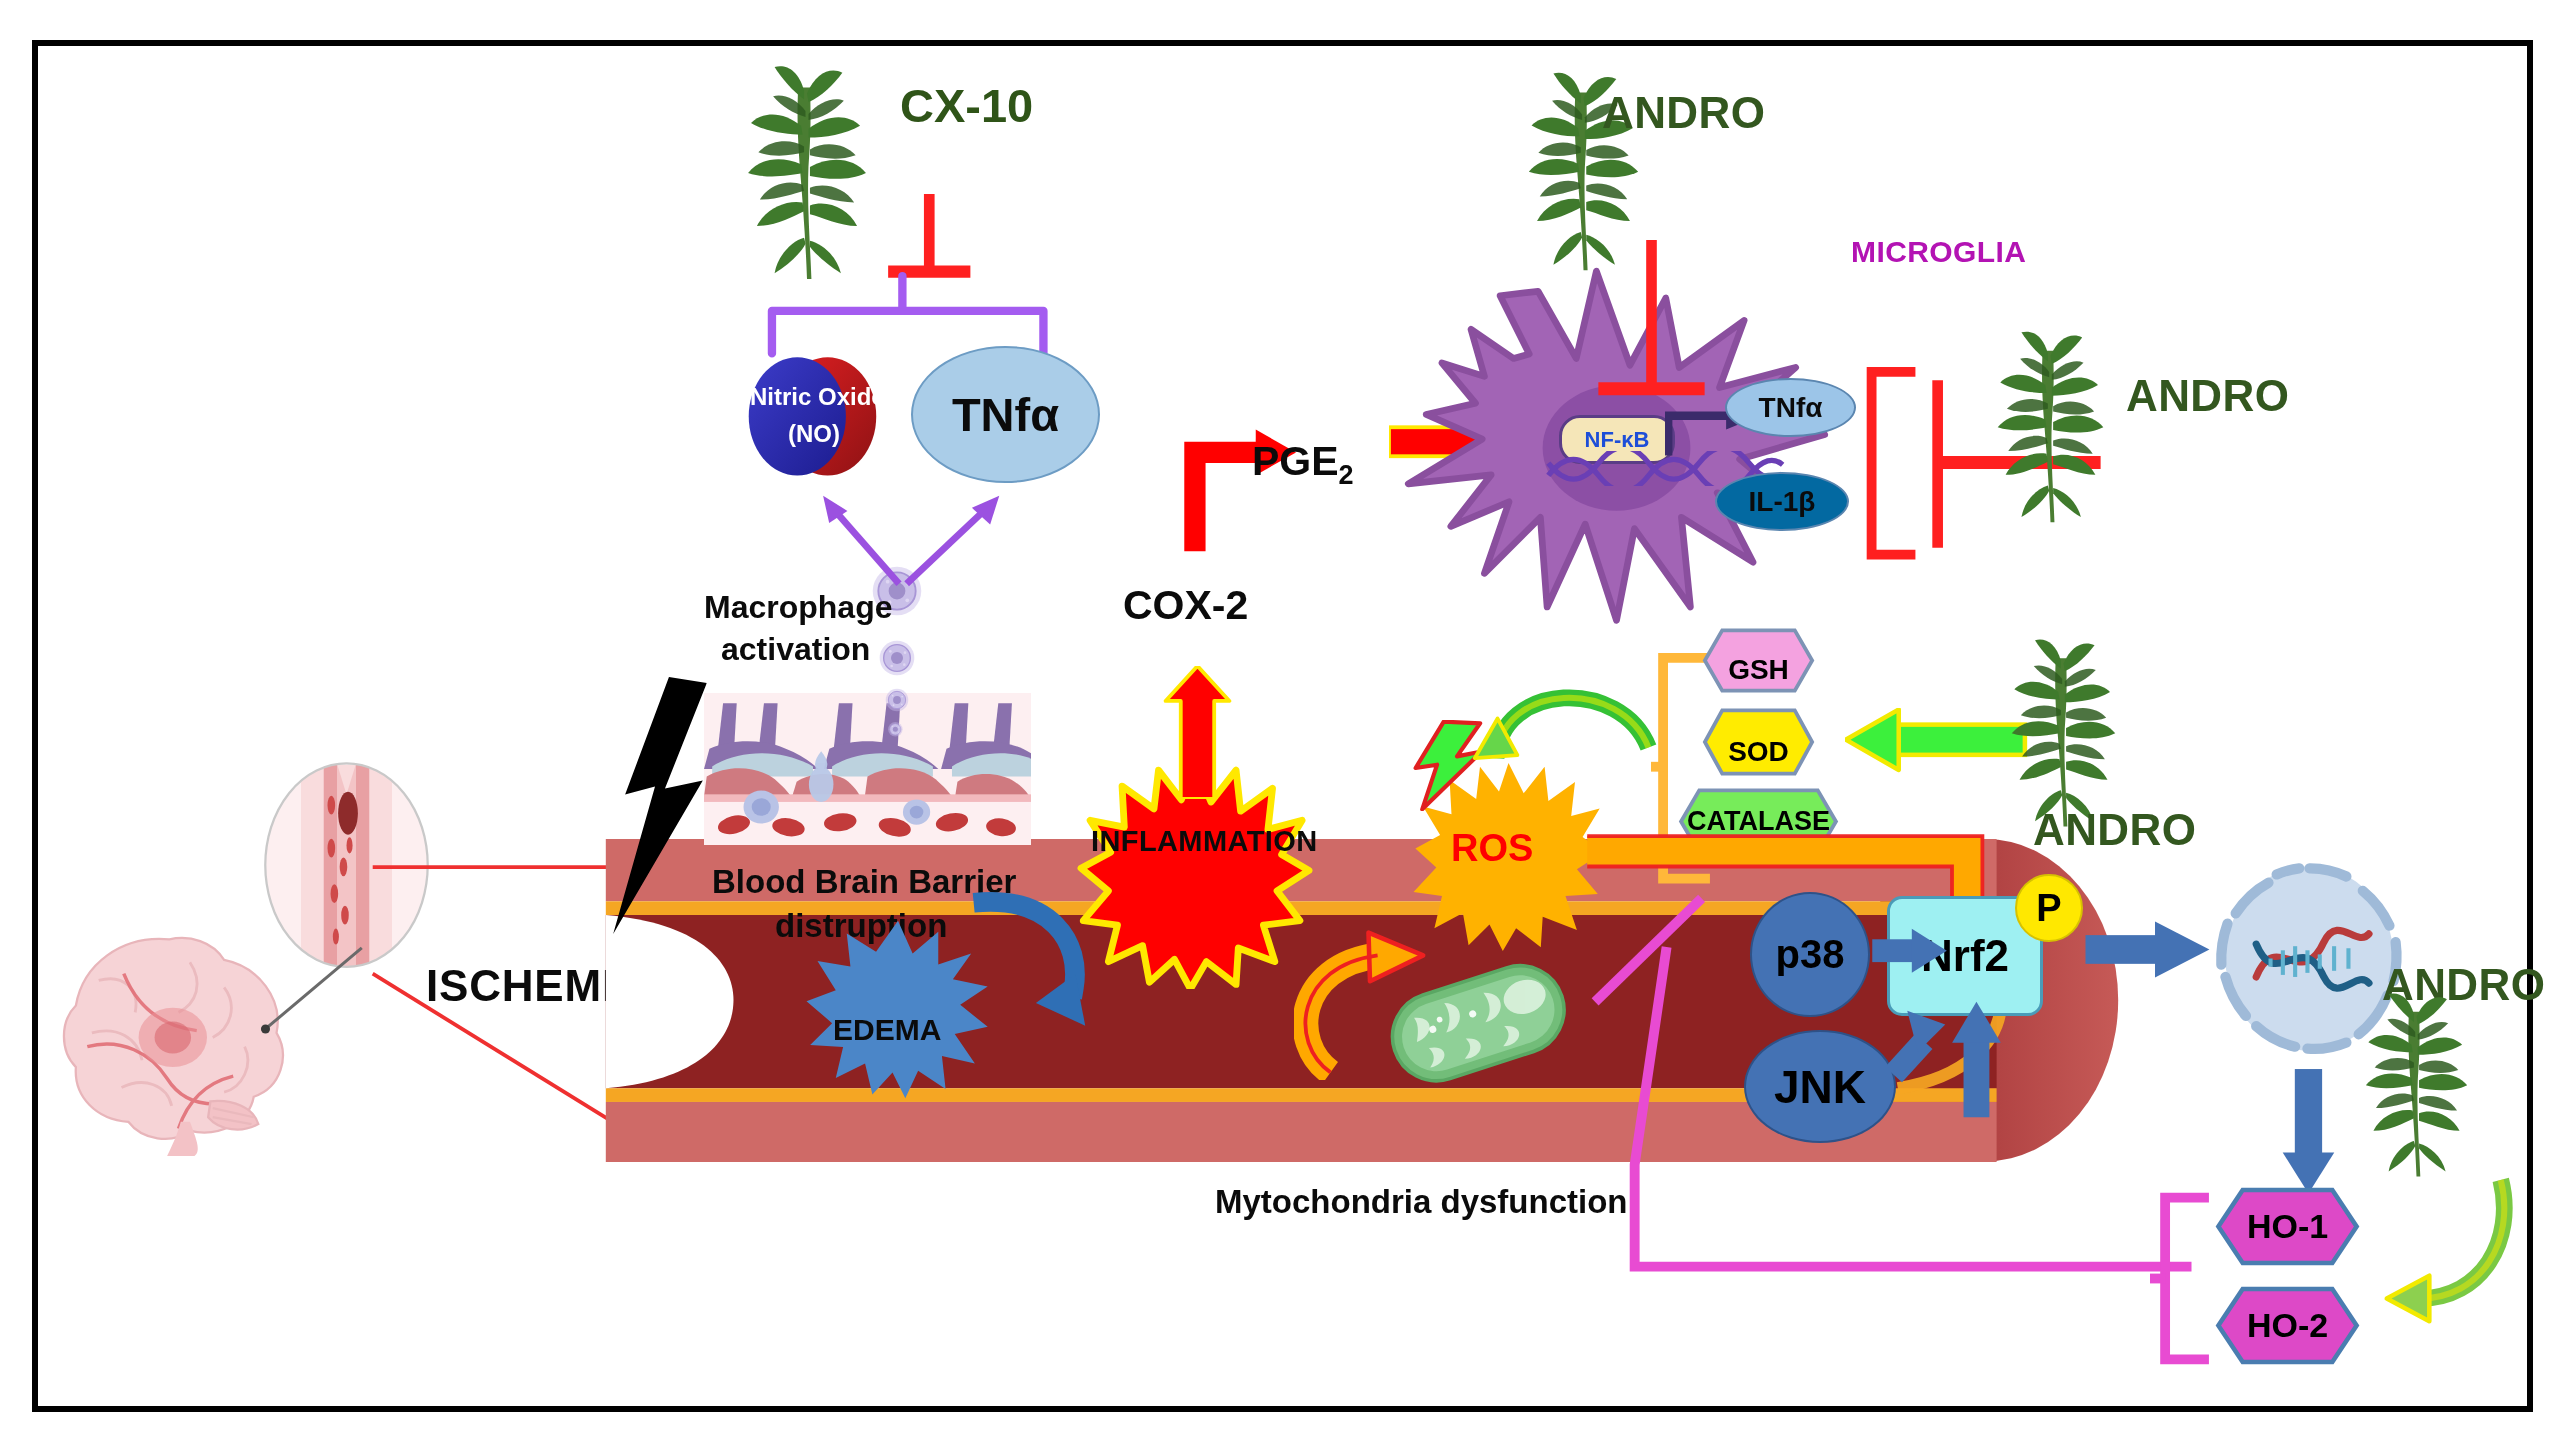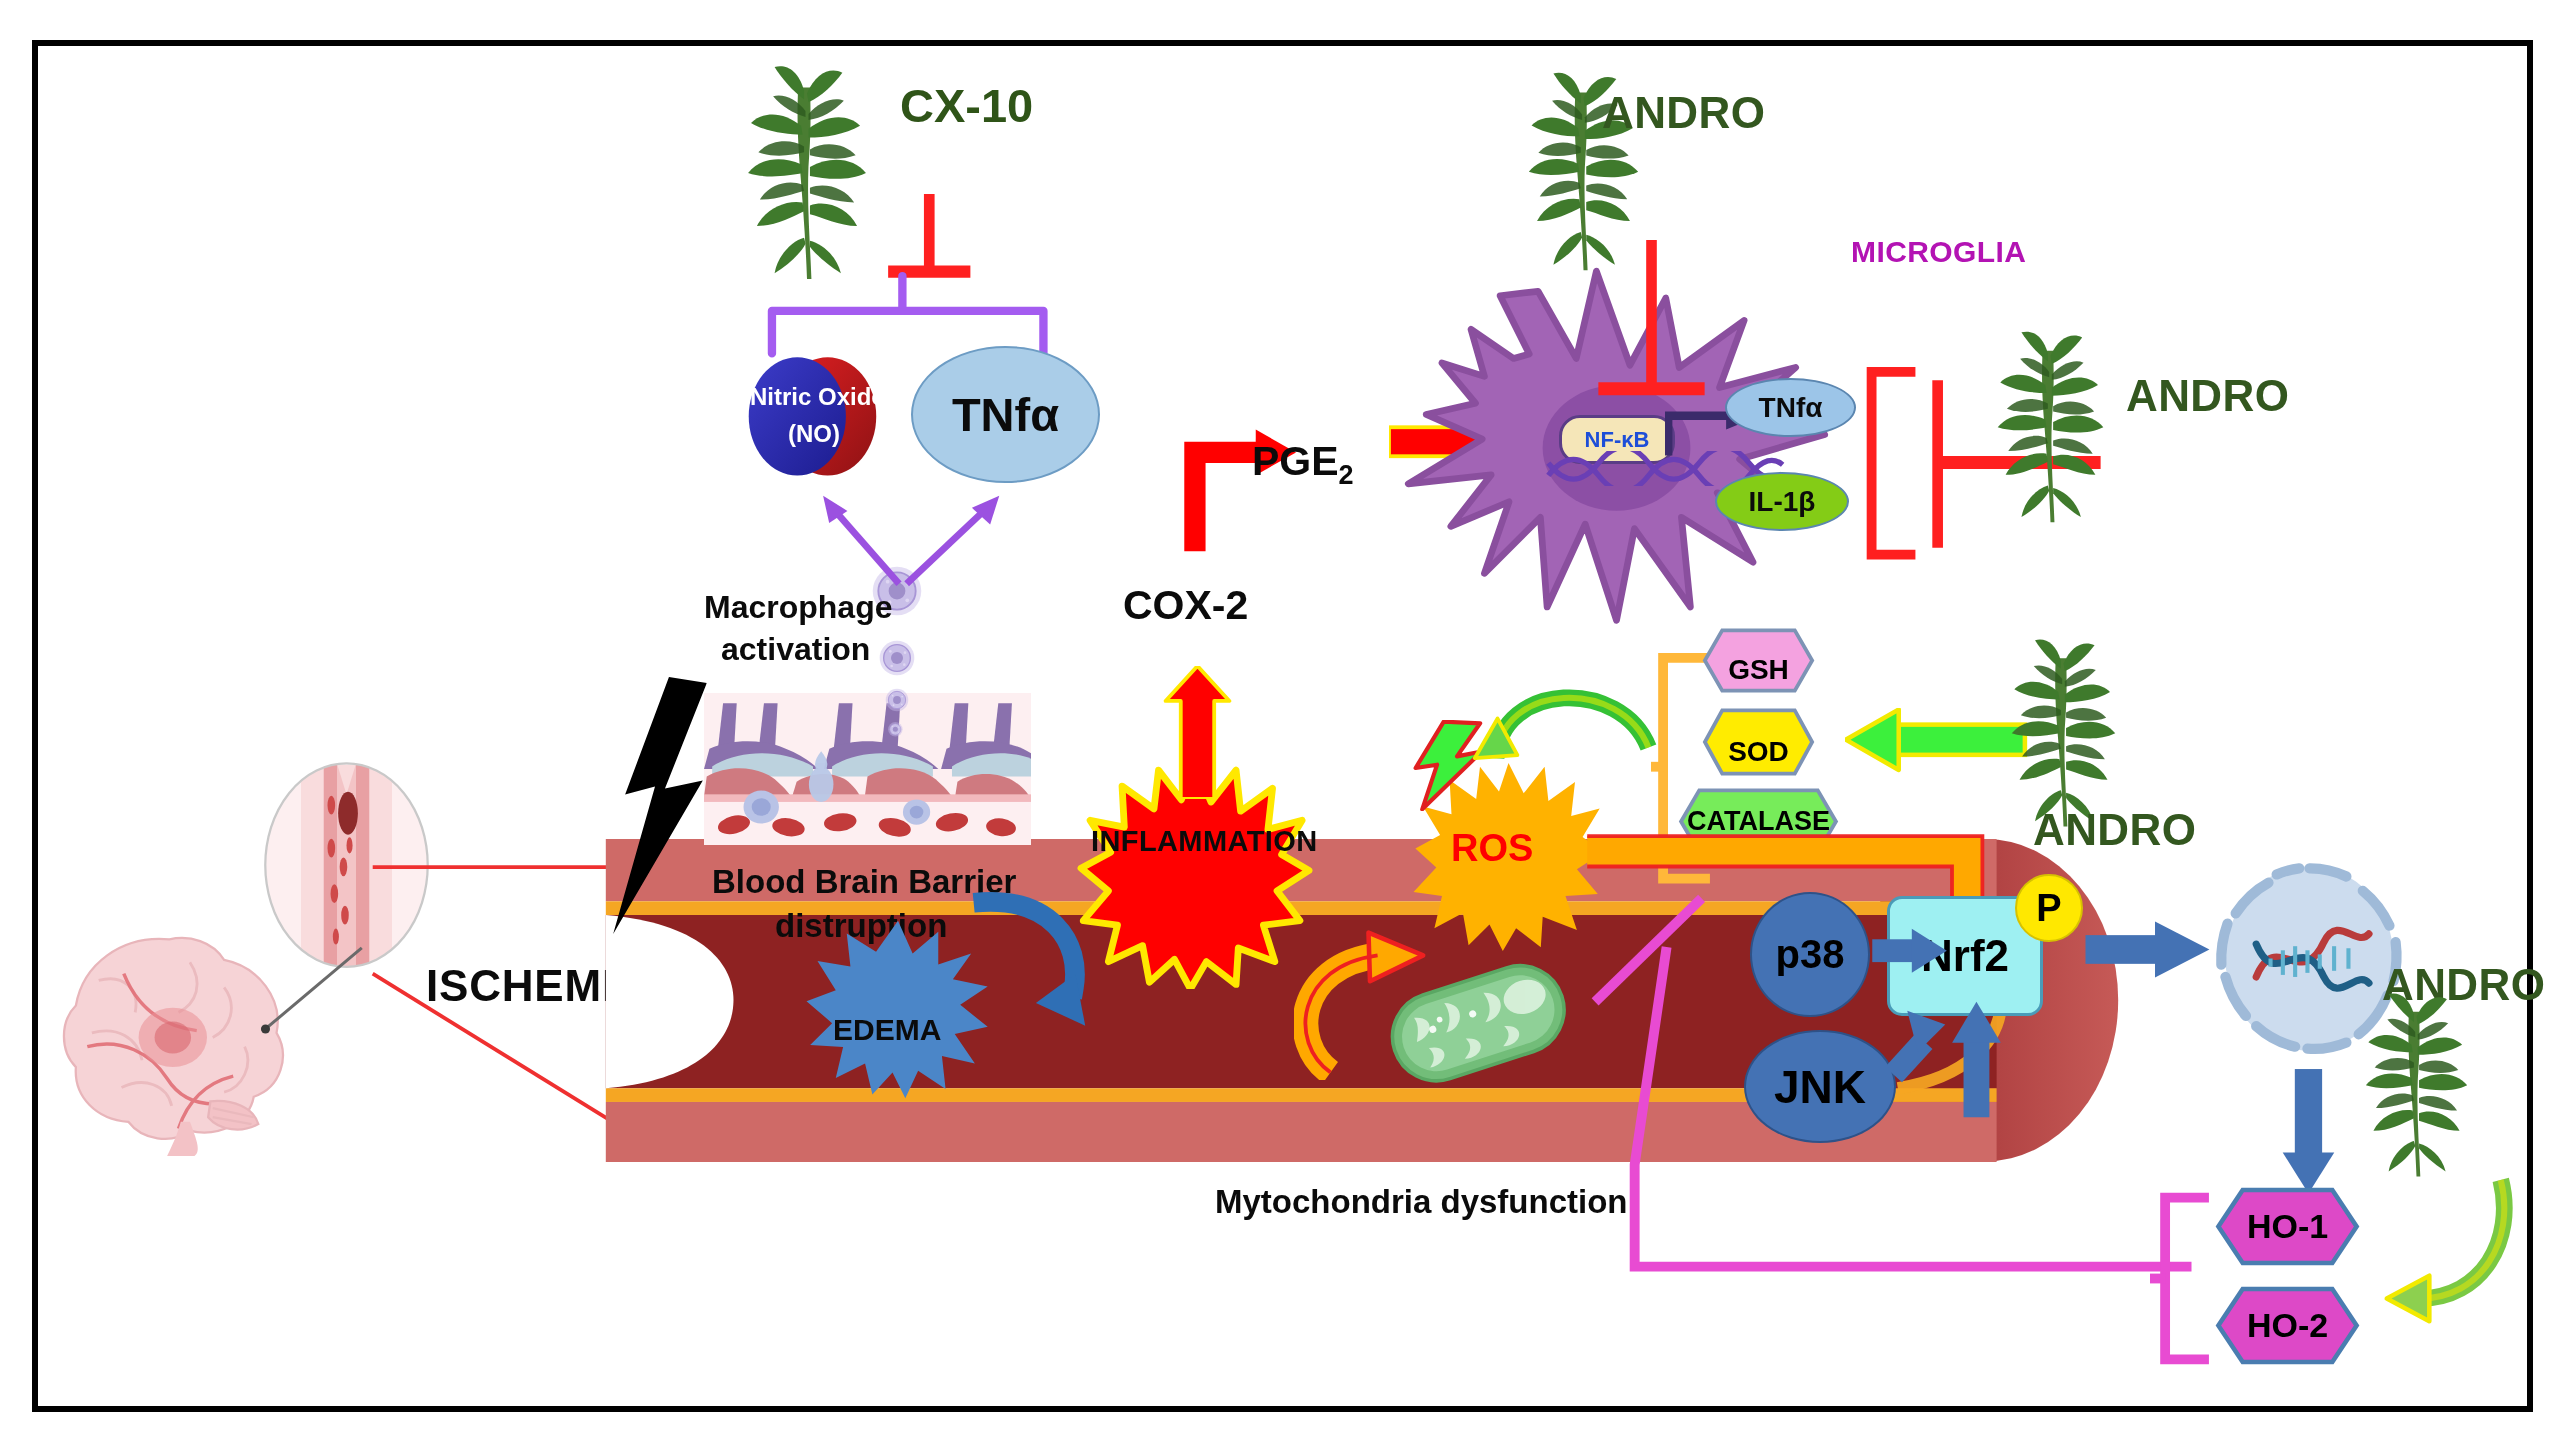--- a/index.html
+++ b/index.html
@@ -442,21 +442,21 @@
  <svg class="abs" style="left:1568px;top:240px;" width="167" height="167" viewBox="0 0 220 220">
    <line x1="110" y1="0" x2="110" y2="190" stroke="#ff2020" stroke-width="14"></line>
    <line x1="40" y1="196" x2="180" y2="196" stroke="#ff2020" stroke-width="17"></line>
  </svg>
 
  <div class="lbl microglia-txt" style="left:1851px;top:236px;">MICROGLIA</div>
 
  <div class="ell" style="left:1725px;top:378px;width:131px;height:59px;background:#9cc5e8;border:2.3px solid #5b86b0;">
    <span style="font-size:28px;font-weight:bold;color:#0b0b0b;">TNfα</span>
  </div>
- <div class="ell" style="left:1715px;top:472px;width:134px;height:59px;background:#84cc16;border:2.3px solid #5b86b0;">
+ <div class="ell" style="left:1715px;top:472px;width:134px;height:59px;background:#0369a1;border:2.3px solid #5b86b0;">
    <span style="font-size:28px;font-weight:bold;color:#0b0b0b;">IL-1β</span>
  </div>
 
  <svg class="abs" style="left:1858px;top:365px;" width="68" height="198" viewBox="0 0 90 260">
    <path d="M76 8 L18 8 L18 250 L76 250" fill="none" stroke="#ff2020" stroke-width="13" stroke-linejoin="miter"></path>
  </svg>
 
  <svg class="abs" style="left:1872px;top:365px;" width="244" height="198" viewBox="0 0 320 260">
    <line x1="86" y1="20" x2="86" y2="240" stroke="#ff2020" stroke-width="14"></line>
    <line x1="86" y1="128" x2="300" y2="128" stroke="#ff2020" stroke-width="17"></line>

